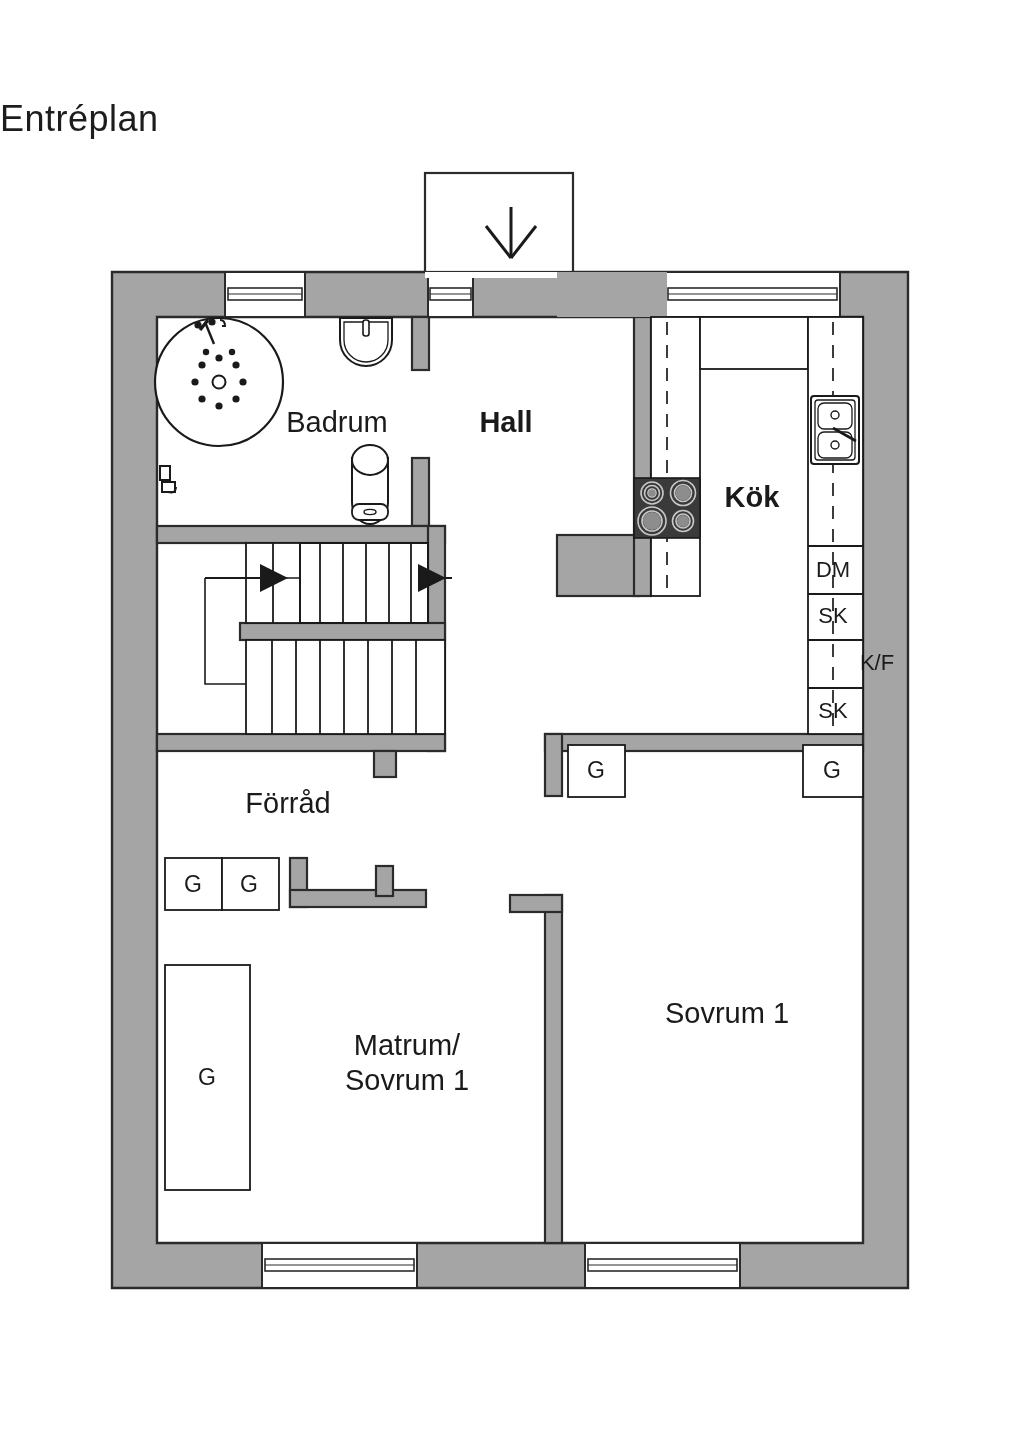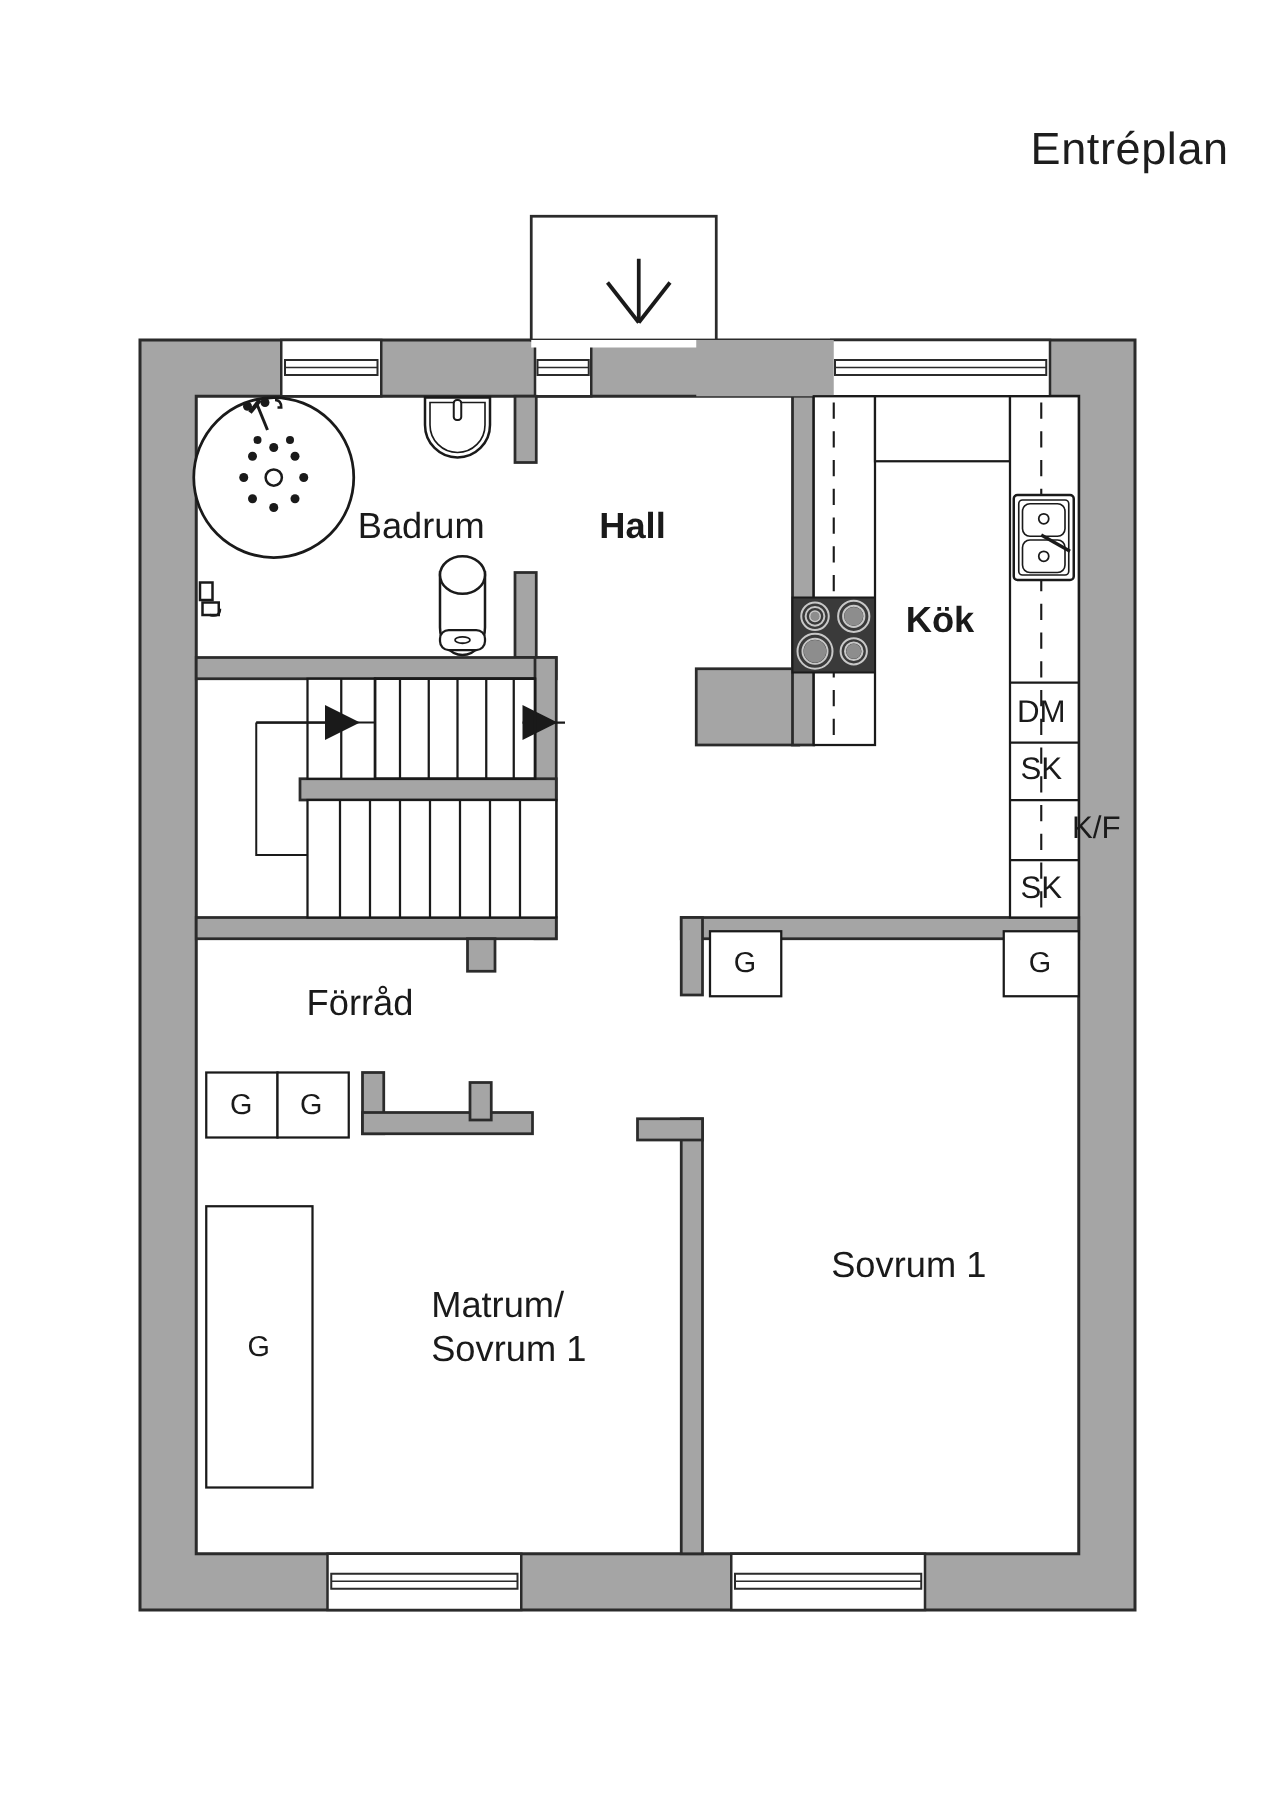--- a/index.html
+++ b/index.html
@@ -1,33 +1,33 @@
 <!DOCTYPE html>
 <html><head>
 <meta charset="utf-8">
 <style>
   html,body{margin:0;padding:0;background:#ffffff;}
   body{
     width:1024px;height:1448px;position:relative;overflow:hidden;
     font-family:"Liberation Sans", sans-serif;color:#1a1a1a;
   }
   #plan-title{
-    position:absolute;left:0;top:98px;width:983px;text-align:right;
+    position:absolute;left:0;top:98px;width:983px;text-align:left;
     font-size:36px;font-weight:400;letter-spacing:.5px;color:#1d1d1d;
   }
   #floorplan{position:absolute;left:0;top:0;width:1024px;height:1448px;}
   .lbl{
     position:absolute;font-family:"Liberation Sans",sans-serif;
     color:#1a1a1a;white-space:pre;line-height:1.26;
   }
   .room-label{font-size:29px;}
   .room-label.two-line{line-height:1.22;}
-  .appl-label{font-size:25px;}
+  .appl-label{font-size:22px;}
   .g-label{font-size:23px;}
-  .ctr{transform:translate(-50%,-50%);}
+  .ctr{transform:translate(-50%,-50%);text-align:center;}
 </style>
 </head>
 <body>
 
 <div id="plan-title">Entréplan</div>
 
 <svg id="floorplan" viewBox="0 0 1024 1448">
 
   <g>
     <path d="M112,272 H908 V1288 H112 Z

